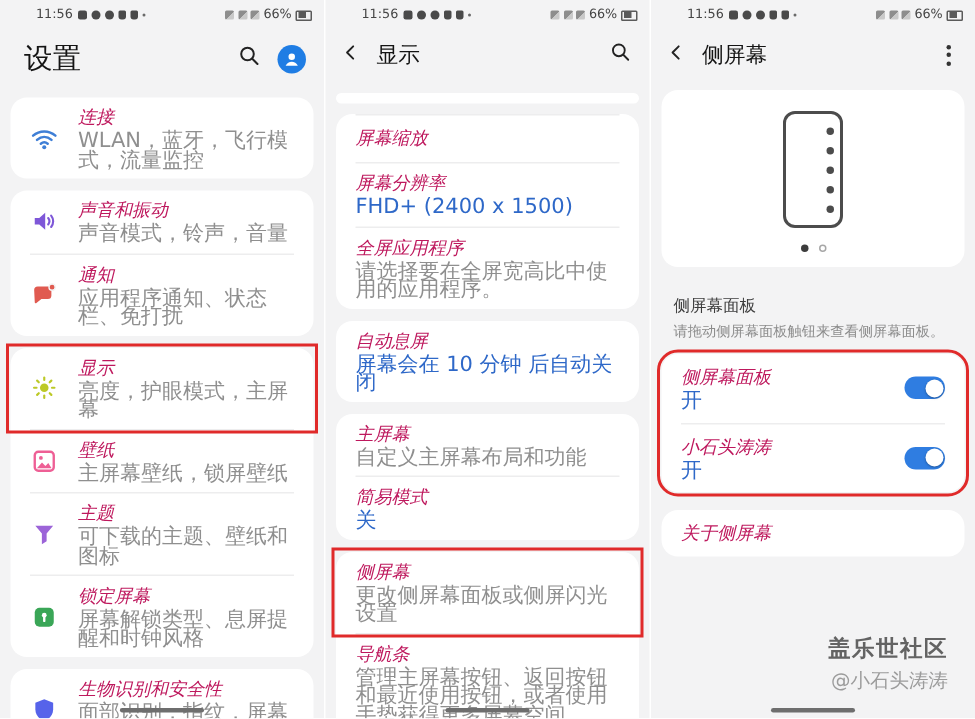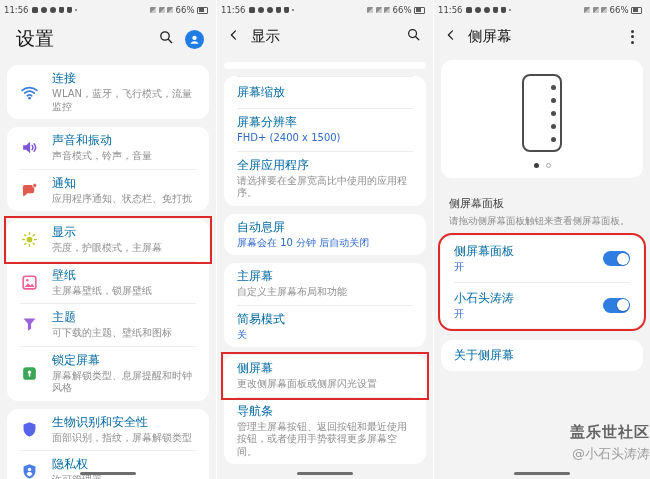--- a/index.html
+++ b/index.html
@@ -1,20 +1,20 @@
 <!DOCTYPE html>
 <html><head>
 <meta charset="utf-8">
 <style>
   html,body{margin:0;padding:0;background:#fff;font-family:"DejaVu Sans","Liberation Sans",sans-serif;}
   .screen{width:650px;height:479px;display:flex;gap:1px;background:#ffffff;overflow:hidden;}
   .panel{width:216px;height:479px;background:#f3f3f4;position:relative;overflow:hidden;flex:none;}
 
   
-  .statusbar{height:16px;display:flex;align-items:center;justify-content:space-between;padding:2px 8px 0 4px;}
+  .statusbar{height:16px;display:flex;align-items:center;justify-content:space-between;padding:2px 8px 0 24px;}
   .sb-left{display:flex;align-items:center;gap:3px;}
   .sb-time{font-size:8.5px;color:#454545;}
   .sbi{width:6px;height:6px;background:#4a4a4a;display:inline-block;}
   .sbi.sq{border-radius:1.5px;}
   .sbi.rd{border-radius:50%;}
   .sbi.nt{width:5px;height:6px;border-radius:1px 1px 2px 2px;}
   .sbi.dot{width:2.5px;height:2.5px;border-radius:50%;background:#6a6a6a;}
   .sb-right{display:flex;align-items:center;gap:2.5px;text-align:right;}
   .sig{width:6px;height:6px;background:linear-gradient(135deg,#8d8d8d 55%,#c9c9c9 55%);border-radius:1px;}
   .sb-pct{font-size:8.5px;color:#454545;}
@@ -30,22 +30,22 @@
   .title-sub{font-size:14.5px;color:#141414;margin-left:10px;flex:1;}
   .kebab{display:flex;flex-direction:column;gap:2.5px;padding:2px 4px;}
   .kebab i{width:3px;height:3px;border-radius:50%;background:#333;display:block;}
 
   
   .card{background:#fff;border-radius:11px;margin:0 7px 8px 7px;}
   .content{padding-top:4px;}
   .row{display:flex;align-items:center;padding:6px 13px;}
   .ico{width:19px;height:19px;margin-right:13px;flex:none;}
   .rt{min-width:0;flex:1;}
-  .row-title{font-size:12px;line-height:15px;color:#0369a1;}
-  .row-sub{font-size:10px;line-height:12.5px;color:#8f8f8f;margin-top:2px;}
+  .row-title{font-size:12px;line-height:15px;color:#be185d;font-style:italic;}
+  .row-sub{font-size:14px;line-height:12.5px;color:#8f8f8f;margin-top:2px;}
   .row-sub.blue{color:#2e68c8;}
   .divider{height:1px;background:#ededee;margin:0 13px;}
   .row.slim{padding:8px 13px;}
 
   .red-annot{outline:2px solid #e02a2a;outline-offset:1px;}
 
   
   .partial{height:7px;background:#fff;border-radius:6px;margin:2px 7px 7px 7px;}
 
   
@@ -60,21 +60,21 @@
   .pg{width:5px;height:5px;border-radius:50%;}
   .pg.on{background:#3c3c3c;}
   .pg.offp{background:#fff;border:1px solid #a7a7a7;box-sizing:border-box;}
 
   .section-hd{padding:10px 15px 8px 15px;}
   .section-title{font-size:11px;color:#3d3d3d;}
   .section-desc{font-size:9.5px;color:#8c8c8c;margin-top:4px;}
   .trow{display:flex;align-items:center;justify-content:space-between;padding:8px 13px;}
 
   
-  .watermark{position:absolute;right:0;bottom:16px;text-align:right;}
+  .watermark{position:absolute;right:18px;bottom:16px;text-align:right;}
   .wm-brand{font-size:15px;font-weight:bold;color:#636363;letter-spacing:1px;}
   .wm-author{font-size:13px;color:#9c9c9c;margin-top:3px;}
   .homebar{position:absolute;bottom:4px;left:50%;transform:translateX(-50%);width:56px;height:3px;border-radius:2px;background:#6e6e6e;}
 </style>
 </head>
 <body>
 
 <div class="screen">
 
   <div class="panel">

